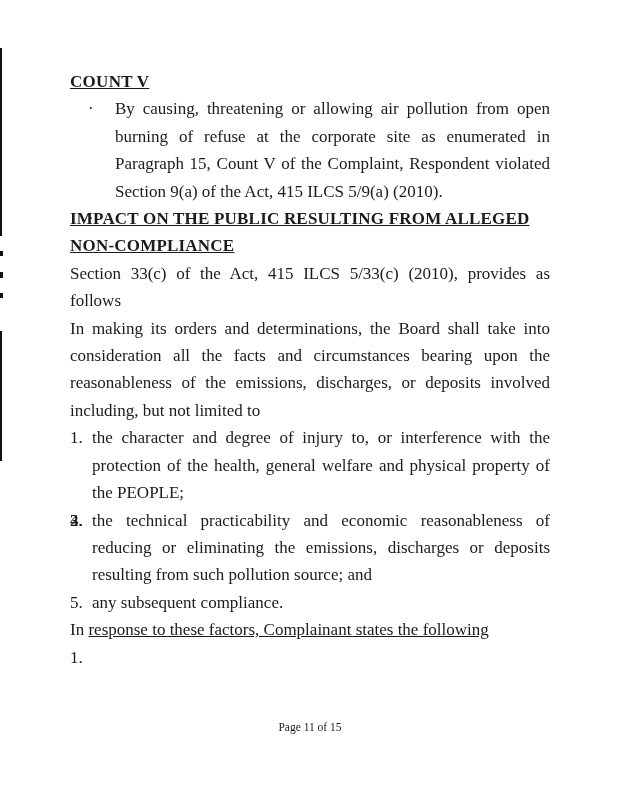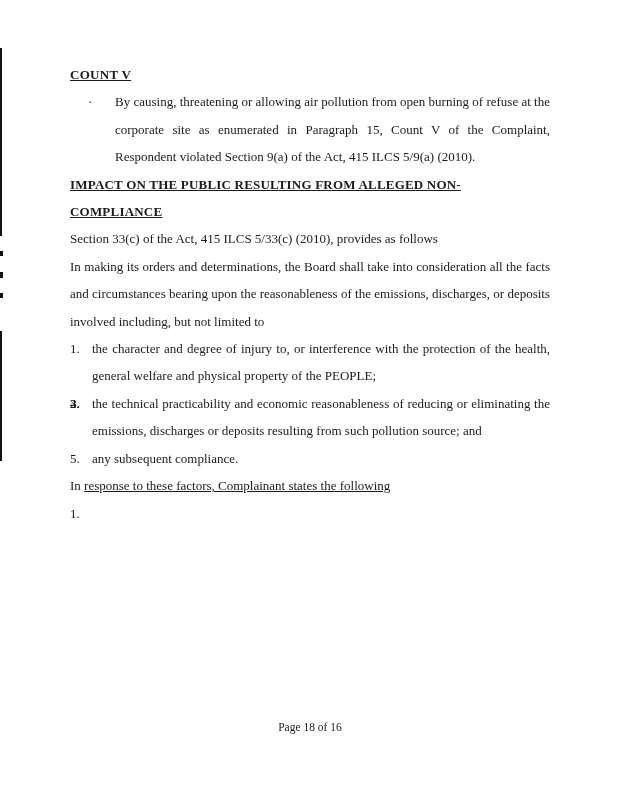--- a/index.html
+++ b/index.html
@@ -23,23 +23,23 @@
   }
   .artifact-line-top    { left: 0; top: 48px;  width: 2px; height: 188px; }
   .artifact-dash-1      { left: 0; top: 251px; width: 3px; height: 5px;  }
   .artifact-dash-2      { left: 0; top: 272px; width: 3px; height: 6px;  }
   .artifact-dash-3      { left: 0; top: 293px; width: 3px; height: 5px;  }
   .artifact-line-bottom { left: 0; top: 331px; width: 2px; height: 130px; }
 
   .content {
     position: absolute;
     left: 70px;
-    top: 61px;
+    top: 68px;
     width: 480px;
-    font-size: 13px;
+    font-size: 17px;
     line-height: 27.4px;
     filter: blur(0.3px);
   }
   .content > * { margin: 0; }
 
   .count-heading {
     font-weight: bold;
     text-decoration: underline;
     letter-spacing: 0.3px;
   }
@@ -141,15 +141,15 @@
     </div>
 
     <div class="response-intro"><span>In </span><span class="u">response to these factors, Complainant states the following</span></div>
 
     <div class="numbered-item">
       <span class="item-number">1.</span>
     </div>
 
   </div>
 
-  <div class="page-footer">Page 18 of 16</div>
+  <div class="page-footer">Page 11 of 15</div>
 
 </div>
 
 </body></html>

